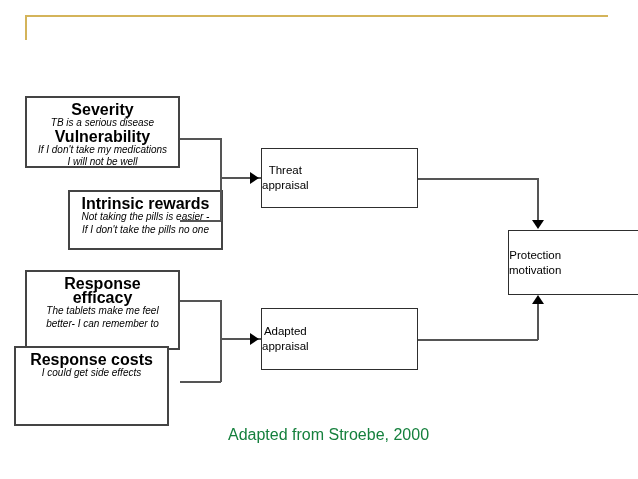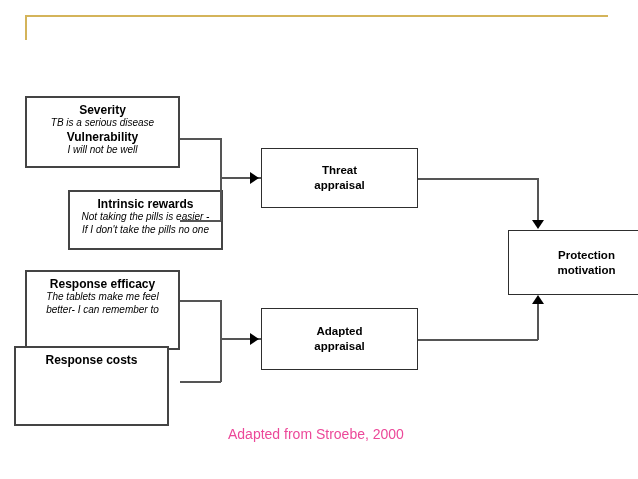--- a/index.html
+++ b/index.html
@@ -45,29 +45,28 @@
   }
   .box.left-box {
     border: 2px solid #444444;
     padding: 5px 6px 4px 6px;
     text-align: center;
   }
   .box.mid-box, .box.end-box {
     border: 1.5px solid #2e2e2e;
     display: flex;
     align-items: center;
-    justify-content: center;
+    justify-content: flex-start;
     text-align: center;
-    font-weight: bold;
   }
 
   .bx-title {
     display: block;
     font-weight: bold;
-    font-size: 12px;
+    font-size: 16px;
     line-height: 14px;
     color: #000000;
   }
   .bx-sub {
     display: block;
     font-style: italic;
     font-size: 10px;
     line-height: 12.5px;
     color: #000000;
   }
@@ -106,54 +105,56 @@
     border-left: 6px solid transparent;
     border-right: 6px solid transparent;
     border-bottom: 9px solid #000000;
   }
 
   
   .caption {
     position: absolute;
     left: 228px;
     top: 426px;
-    font-size: 14px;
-    color: #ec4899;
+    font-size: 16px;
+    color: #15803d;
     white-space: nowrap;
   }
 </style>
 </head>
 <body>
 
 <div id="slide">
 
   <div class="gold-h"></div>
   <div class="gold-v"></div>
 
   <div class="box left-box" style="left:25px; top:96px; width:155px; height:72px;">
     <span class="bx-title">Severity</span>
     <span class="bx-sub">TB is a serious disease</span>
     <span class="bx-title">Vulnerability</span>
+    <span class="bx-sub">If I don't take my medications</span>
     <span class="bx-sub">I will not be well</span>
   </div>
 
   <div class="box left-box" style="left:25px; top:190px; width:155px; height:60px;margin-left:43px;">
     <span class="bx-title">Intrinsic rewards</span>
     <span class="bx-sub">Not taking the pills is easier  -</span>
     <span class="bx-sub">If I don't take the pills no one</span>
   </div>
 
   <div class="box left-box" style="left:25px; top:270px; width:155px; height:80px;">
     <span class="bx-title">Response efficacy</span>
     <span class="bx-sub">The tablets make me feel</span>
     <span class="bx-sub">better- I can remember to</span>
   </div>
 
   <div class="box left-box" style="left:14px; top:346px; width:155px; height:80px;">
     <span class="bx-title">Response costs</span>
+    <span class="bx-sub">I could get side effects</span>
   </div>
 
   <div class="ln ln-h" style="left:180px; top:138px; width:41px;"></div>
   <div class="ln ln-h" style="left:180px; top:220px; width:41px;"></div>
   <div class="ln ln-v" style="left:220px; top:138px; height:83px;"></div>
   <div class="ln ln-h" style="left:220px; top:177px; width:41px;"></div>
   <div class="arrow-right" style="left:250px; top:172px;"></div>
 
   <div class="ln ln-h" style="left:180px; top:300px; width:41px;"></div>
   <div class="ln ln-h" style="left:180px; top:381px; width:41px;"></div>

